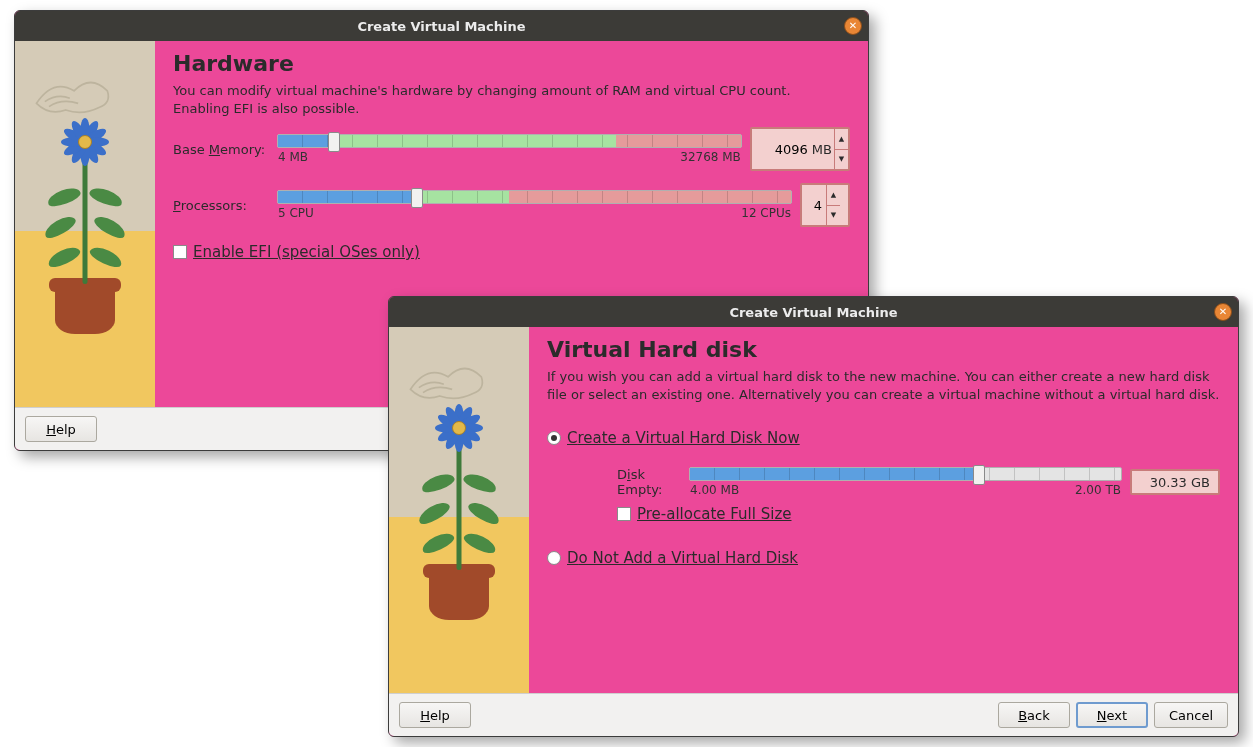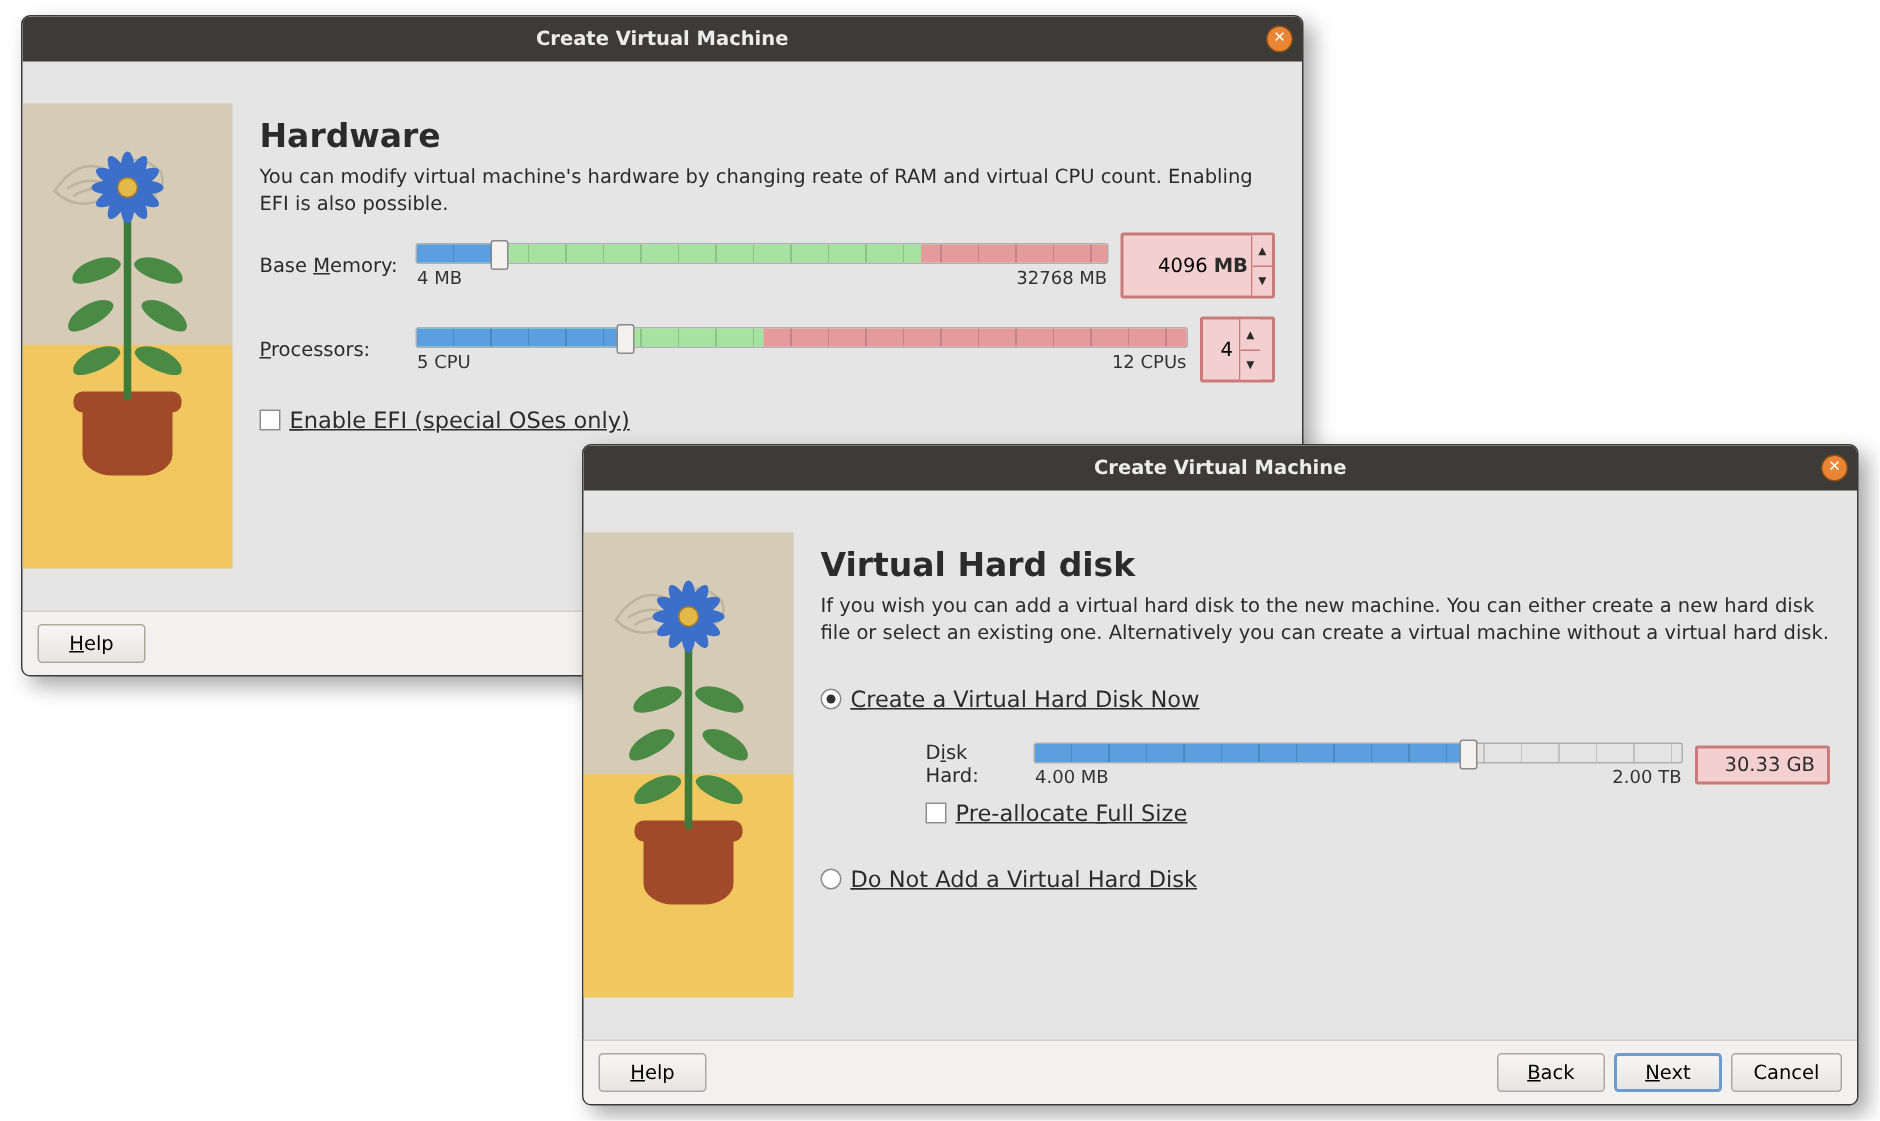--- a/index.html
+++ b/index.html
@@ -9,28 +9,27 @@
     width: 1253px;
     height: 747px;
     font-family: "DejaVu Sans", "Liberation Sans", Arial, sans-serif;
     font-size: 13px;
     background: transparent;
     position: relative;
     overflow: hidden;
   }
   .window {
     position: absolute;
-    background: #e5e5e5;
+    background: #ec4899;
     border: 1px solid #3c3c3c;
     border-radius: 6px;
     box-shadow: 6px 6px 14px rgba(0,0,0,0.35);
     display: flex;
     flex-direction: column;
     overflow: hidden;
-    gap: 28px;
   }
   .titlebar {
     background: #3c3b37;
     color: #ececec;
     height: 30px;
     display: flex;
     align-items: center;
     justify-content: center;
     position: relative;
     font-weight: bold;
@@ -169,21 +168,21 @@
   .spin-field {
     display:flex; align-items:stretch;
     background:#f3d0cf; border:2px solid #c87b7a; border-radius:2px;
     height:44px; min-width:90px;
   }
   .spin-field input {
     border:none; background:transparent; font-size:13px;
     text-align:right; padding:0 4px; width:60px; font-family:inherit;
   }
   .spin-unit {
-    display:flex; align-items:center; padding-right:2px; font-size:13px;font-weight:bold;
+    display:flex; align-items:center; padding-right:2px; font-size:13px;
   }
   .spin-btns {
     display:flex; flex-direction:column; width:14px;
     border-left:1px solid #c87b7a;
   }
   .spin-btns div {
     flex:1; display:flex; align-items:center; justify-content:center;
     font-size:7px; cursor:pointer; background:#f3d0cf;
   }
   .spin-btns div:first-child { border-bottom:1px solid #c87b7a; }
@@ -300,21 +299,21 @@
         <div class="petal" style="transform:translate(-50%,-100%) rotate(210deg);"></div>
         <div class="petal" style="transform:translate(-50%,-100%) rotate(240deg);"></div>
         <div class="petal" style="transform:translate(-50%,-100%) rotate(270deg);"></div>
         <div class="petal" style="transform:translate(-50%,-100%) rotate(300deg);"></div>
         <div class="petal" style="transform:translate(-50%,-100%) rotate(330deg);"></div>
         <div class="flower-center"></div>
       </div>
     </div>
     <div class="content">
       <div class="page-title">Hardware</div>
-      <div class="desc">You can modify virtual machine's hardware by changing reate of RAM and virtual CPU count. Enabling EFI is also possible.</div>
+      <div class="desc">You can modify virtual machine's hardware by changing amount of RAM and virtual CPU count. Enabling EFI is also possible.</div>
 
       <div class="row">
         <div class="row-label">
           <span>Base </span><span class="underline">M</span><span>emory:</span>
         </div>
         <div class="slider-wrap">
           <div class="track">
             <div class="zone blue" style="left:0; width:12%;"></div>
             <div class="zone green" style="left:0; width:73%;"></div>
             <div class="zone blue" style="left:0; width:12%;"></div>
@@ -430,21 +429,21 @@
 
       <div class="radio-row">
         <div class="radio selected"></div>
         <span>
           <span class="underline">C</span><span>reate a Virtual Hard Disk Now</span>
         </span>
       </div>
 
       <div class="row indent2" style="margin-top:4px;">
         <div style="width:64px;">
-          <span>D</span><span class="underline">i</span><span>sk Hard:</span>
+          <span>D</span><span class="underline">i</span><span>sk Empty:</span>
         </div>
         <div class="slider-wrap">
           <div class="track" style="background:#e4e4e4;">
             <div class="zone blue" style="left:0; width:67%;"></div>
             <div class="ticks"></div>
             <div class="thumb" style="left:67%;"></div>
           </div>
           <div class="scale">
             <span>4.00 MB</span>
             <span>2.00 TB</span>

